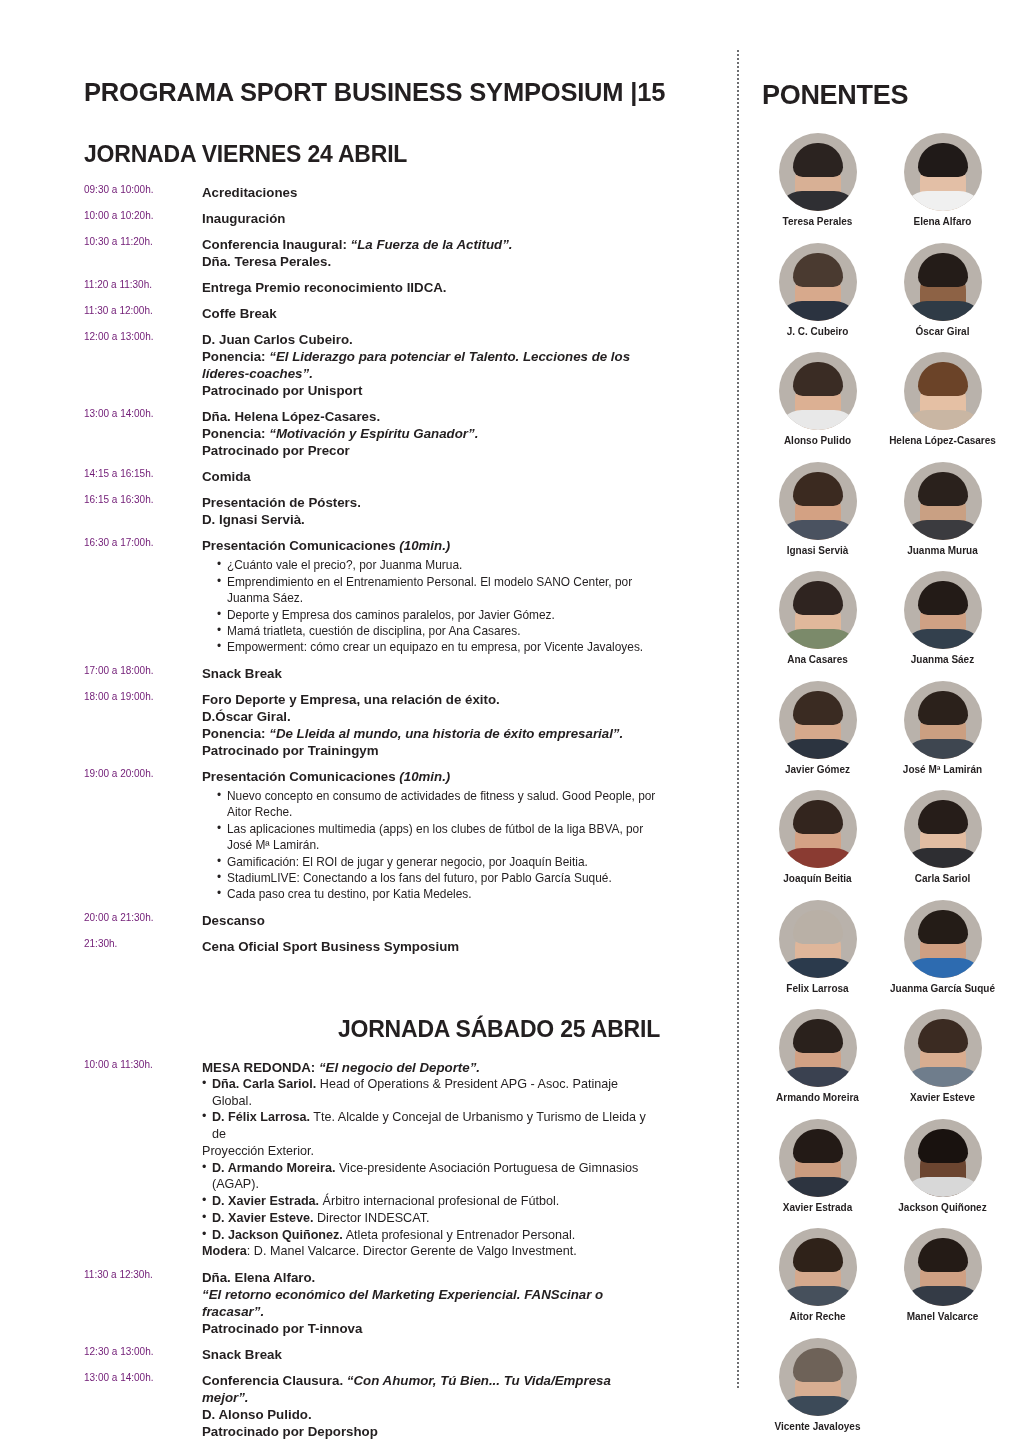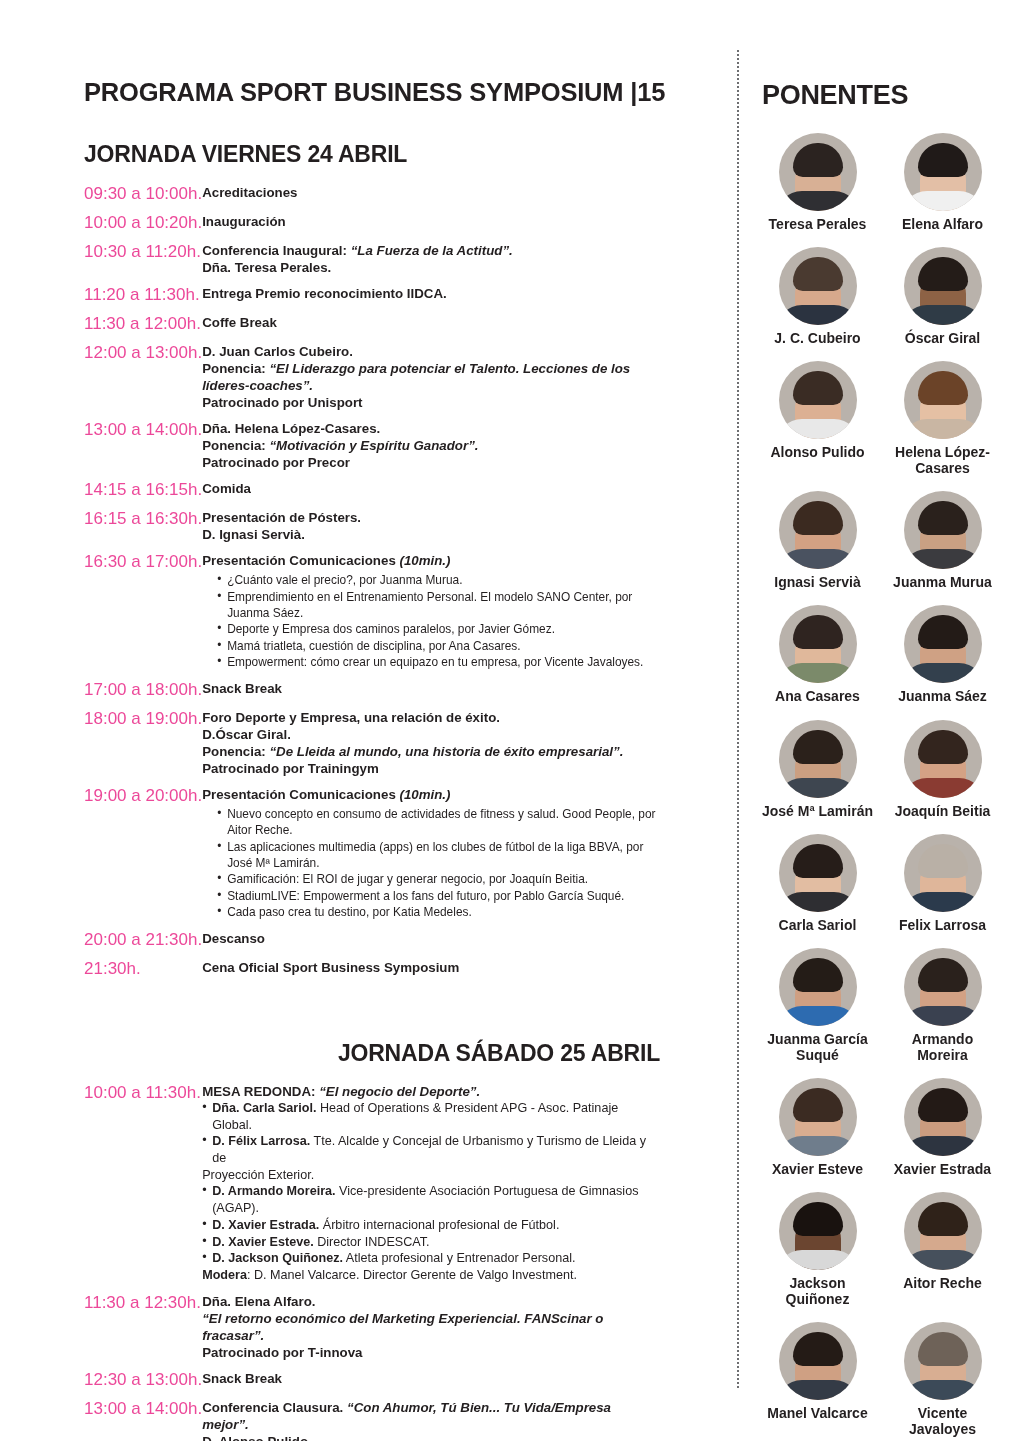--- a/index.html
+++ b/index.html
@@ -48,22 +48,22 @@
   table.sched {
     width: 100%;
     border-collapse: collapse;
   }
   table.sched td {
     vertical-align: top;
     padding: 0 0 9px 0;
   }
   td.time {
     width: 118px;
-    font-size: 17px;
-    color: #ec4899;
+    font-size: 10px;
+    color: #701a75;
     padding-top: 1px;
     white-space: nowrap;
     margin-left: 44px;
   }
   td.desc {
     font-size: 13.3px;
     line-height: 1.28;
   }
   .b { font-weight: bold; text-align: right; }
   .bi { font-weight: bold; font-style: italic; }
@@ -166,21 +166,21 @@
     position: absolute;
     left: 50%;
     transform: translateX(-50%);
     bottom: -6px;
     width: 84px;
     height: 26px;
     border-radius: 42px 42px 0 0;
     background: #3c4552;
   }
   .person .name {
-    font-size: 14px;
+    font-size: 10px;
     font-weight: bold;
     line-height: 1.15;
     color: #231f20;
   }
 </style>
 </head>
 <body>
 
 <div class="page">
 
@@ -283,21 +283,21 @@
             </td>
           </tr>
           <tr>
             <td class="time">19:00 a 20:00h.</td>
             <td class="desc">
               <div><span class="b">Presentación Comunicaciones </span><span class="bi">(10min.)</span></div>
               <ul class="bullets">
                 <li>Nuevo concepto en consumo de actividades de fitness y salud. Good People, por Aitor Reche.</li>
                 <li>Las aplicaciones multimedia (apps) en los clubes de fútbol de la liga BBVA, por José Mª Lamirán.</li>
                 <li>Gamificación: El ROI de jugar y generar negocio, por Joaquín Beitia.</li>
-                <li>StadiumLIVE: Empowerment a los fans del futuro, por Pablo García Suqué.</li>
+                <li>StadiumLIVE: Conectando a los fans del futuro, por Pablo García Suqué.</li>
                 <li>Cada paso crea tu destino, por Katia Medeles.</li>
               </ul>
             </td>
           </tr>
           <tr>
             <td class="time">20:00 a 21:30h.</td>
             <td class="desc">
               <div><span class="b">Descanso</span></div>
             </td>
           </tr>
@@ -435,20 +435,28 @@
         <div class="person">
           <div class="avatar">
             <div class="face" style="background: rgb(207, 161, 132);"></div>
             <div class="hair" style="background: rgb(35, 27, 23);"></div>
             <div class="body" style="background: rgb(51, 64, 77);"></div>
           </div>
           <div class="name">Juanma Sáez</div>
         </div>
         <div class="person">
           <div class="avatar">
+            <div class="face" style="background: rgb(214, 169, 140);"></div>
+            <div class="hair" style="background: rgb(58, 43, 34);"></div>
+            <div class="body" style="background: rgb(44, 52, 64);"></div>
+          </div>
+          <div class="name">Javier Gómez</div>
+        </div>
+        <div class="person">
+          <div class="avatar">
             <div class="face" style="background: rgb(203, 159, 129);"></div>
             <div class="hair" style="background: rgb(43, 33, 27);"></div>
             <div class="body" style="background: rgb(62, 70, 80);"></div>
           </div>
           <div class="name">José Mª Lamirán</div>
         </div>
         <div class="person">
           <div class="avatar">
             <div class="face" style="background: rgb(212, 162, 133);"></div>
             <div class="hair" style="background: rgb(51, 37, 30);"></div>

